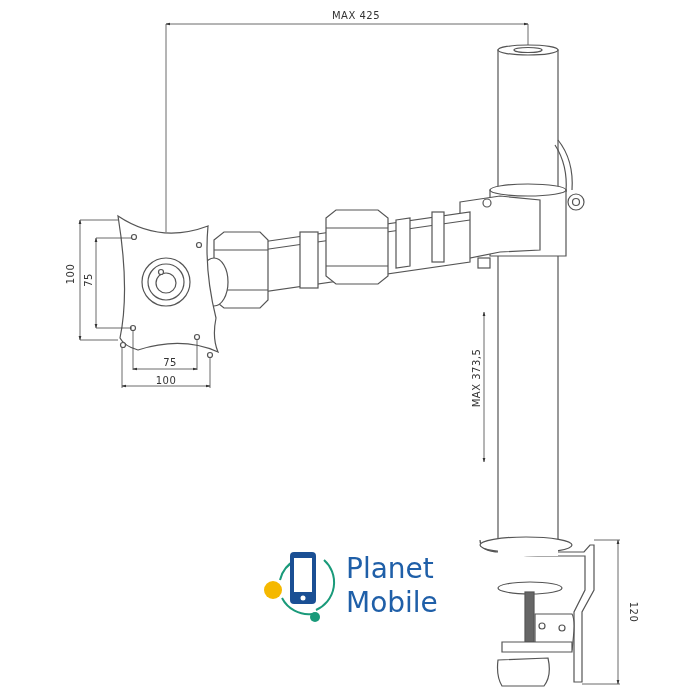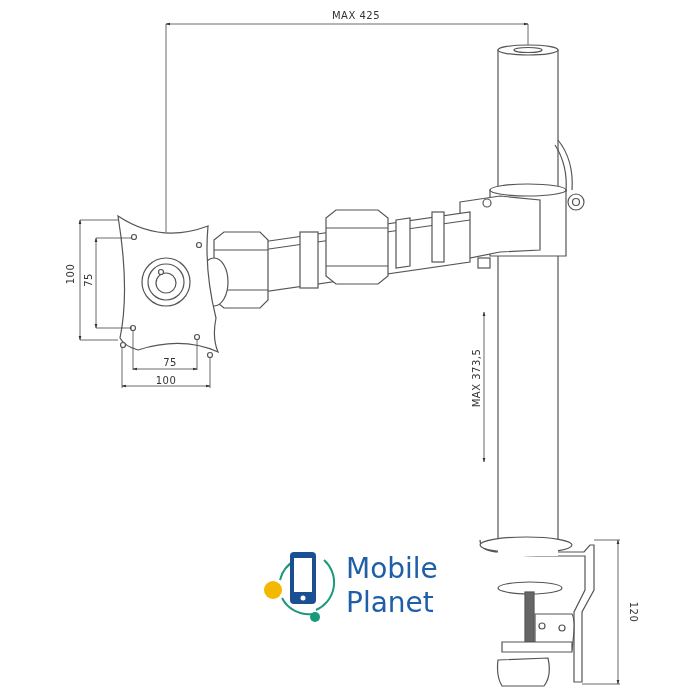--- a/index.html
+++ b/index.html
@@ -127,16 +127,16 @@
     <path d="M18,32 A30,30 0 0 1 34,12" fill="none" stroke="#1a9a7a" stroke-width="2"></path>
     <path d="M62,12 A30,30 0 0 1 54,62" fill="none" stroke="#1a9a7a" stroke-width="2"></path>
     <path d="M50,66 A30,30 0 0 1 20,50" fill="none" stroke="#1a9a7a" stroke-width="2"></path>
     <rect x="28" y="4" width="26" height="52" rx="4" fill="#1a4f94"></rect>
     <rect x="32" y="10" width="18" height="34" fill="#ffffff"></rect>
     <circle cx="41" cy="50" r="2.5" fill="#ffffff"></circle>
     <circle cx="11" cy="42" r="9" fill="#f5b800"></circle>
     <circle cx="53" cy="69" r="5" fill="#1a9a7a"></circle>
   </svg>
   <div class="logo-text">
+    <div>Planet</div>
     <div>Mobile</div>
-    <div>Planet</div>
   </div>
 </div>
 
 </body></html>

